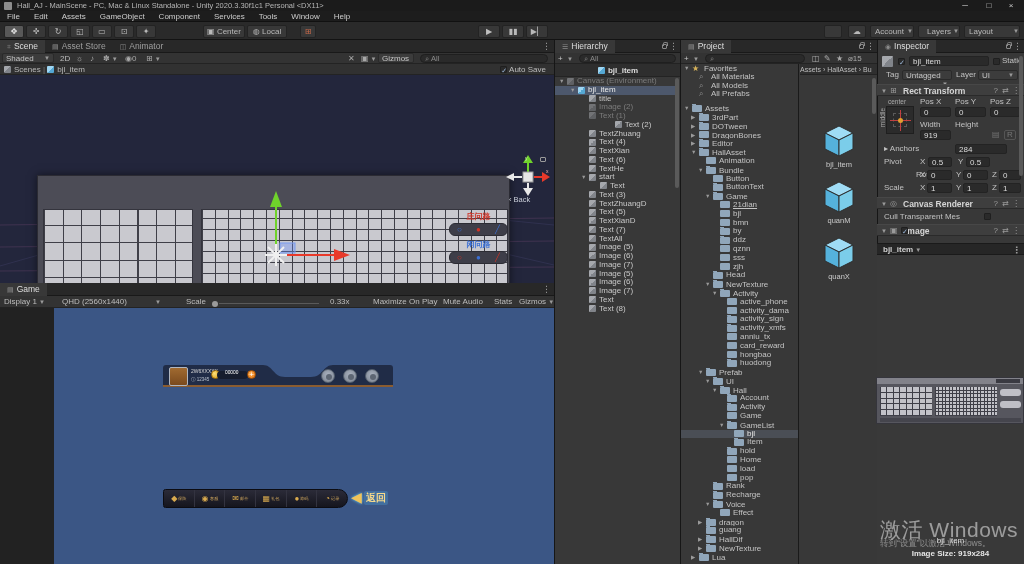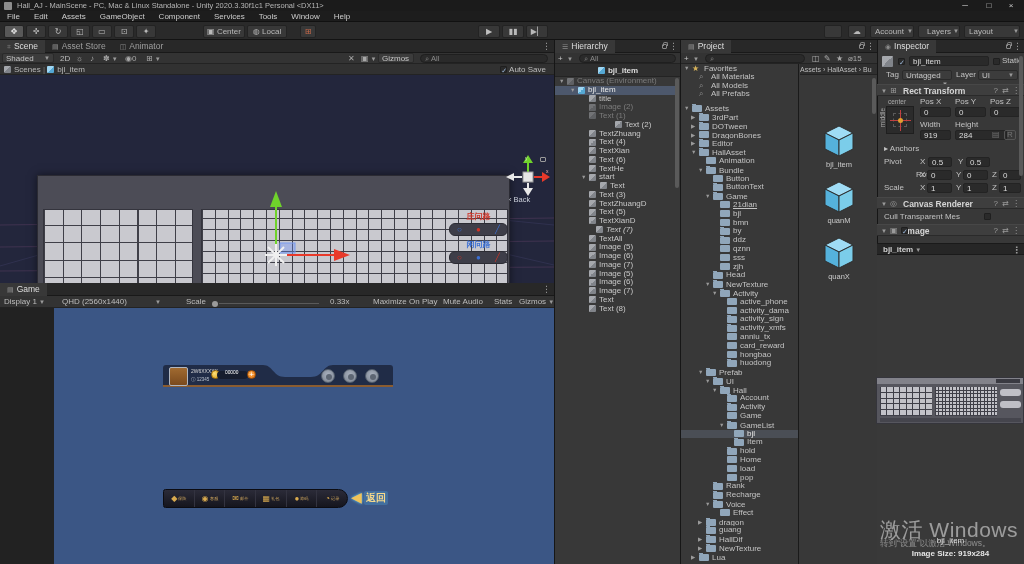--- a/index.html
+++ b/index.html
@@ -332,21 +332,21 @@
         <div class="hrow" style="padding-left: 26px;"><span class="arrow"></span><span class="cube cubeG"></span><span>Text (4)</span></div>
         <div class="hrow" style="padding-left: 26px;"><span class="arrow"></span><span class="cube cubeG"></span><span>TextXian</span></div>
         <div class="hrow" style="padding-left: 26px;"><span class="arrow"></span><span class="cube cubeG"></span><span>Text (6)</span></div>
         <div class="hrow" style="padding-left: 26px;"><span class="arrow"></span><span class="cube cubeG"></span><span>TextHe</span></div>
         <div class="hrow" style="padding-left: 26px;"><span class="arrow">▼</span><span class="cube cubeG"></span><span>start</span></div>
         <div class="hrow" style="padding-left: 37px;"><span class="arrow"></span><span class="cube cubeG"></span><span>Text</span></div>
         <div class="hrow" style="padding-left: 26px;"><span class="arrow"></span><span class="cube cubeG"></span><span>Text (3)</span></div>
         <div class="hrow" style="padding-left: 26px;"><span class="arrow"></span><span class="cube cubeG"></span><span>TextZhuangD</span></div>
         <div class="hrow" style="padding-left: 26px;"><span class="arrow"></span><span class="cube cubeG"></span><span>Text (5)</span></div>
         <div class="hrow" style="padding-left: 26px;"><span class="arrow"></span><span class="cube cubeG"></span><span>TextXianD</span></div>
-        <div class="hrow" style="padding-left: 33px; font-style: italic;"><span class="arrow"></span><span class="cube cubeG"></span><span>Text (7)</span></div>
+        <div class="hrow" style="padding-left: 26px;"><span class="arrow"></span><span class="cube cubeG"></span><span>Text (7)</span></div>
         <div class="hrow" style="padding-left: 26px;"><span class="arrow"></span><span class="cube cubeG"></span><span>TextAll</span></div>
         <div class="hrow" style="padding-left: 26px;"><span class="arrow"></span><span class="cube cubeG"></span><span>Image (5)</span></div>
         <div class="hrow" style="padding-left: 26px;"><span class="arrow"></span><span class="cube cubeG"></span><span>Image (6)</span></div>
         <div class="hrow" style="padding-left: 26px;"><span class="arrow"></span><span class="cube cubeG"></span><span>Image (7)</span></div>
         <div class="hrow" style="padding-left: 26px;"><span class="arrow"></span><span class="cube cubeG"></span><span>Image (5)</span></div>
         <div class="hrow" style="padding-left: 26px;"><span class="arrow"></span><span class="cube cubeG"></span><span>Image (6)</span></div>
         <div class="hrow" style="padding-left: 26px;"><span class="arrow"></span><span class="cube cubeG"></span><span>Image (7)</span></div>
         <div class="hrow" style="padding-left: 26px;"><span class="arrow"></span><span class="cube cubeG"></span><span>Text</span></div>
         <div class="hrow" style="padding-left: 26px;"><span class="arrow"></span><span class="cube cubeG"></span><span>Text (8)</span></div>
       </div>
@@ -486,21 +486,21 @@
   <span class="tiny" style="position:absolute;left:879px;top:108px;writing-mode:vertical-rl;transform:rotate(180deg)">middle</span>
   <span class="ilabel" style="left:920px;top:97px">Pos X</span>
   <span class="ilabel" style="left:955px;top:97px">Pos Y</span>
   <span class="ilabel" style="left:990px;top:97px">Pos Z</span>
   <span class="inp" style="left:920px;top:107px;width:31px">0</span>
   <span class="inp" style="left:955px;top:107px;width:31px">0</span>
   <span class="inp" style="left:990px;top:107px;width:30px">0</span>
   <span class="ilabel" style="left:920px;top:120px">Width</span>
   <span class="ilabel" style="left:955px;top:120px">Height</span>
   <span class="inp" style="left:920px;top:130px;width:31px">919</span>
-  <span class="inp" style="left:955px;top:130px;width:52px">284</span>
+  <span class="inp" style="left:955px;top:144px;width:52px">284</span>
   <span class="ilabel" style="left:992px;top:130px;color:#777">▤</span>
   <span class="ilabel" style="left:1004px;top:130px;color:#777;border:1px solid #555;border-radius:2px;padding:0 2px;line-height:8px">R</span>
   <span class="ilabel" style="left:884px;top:144px">▸ <span>Anchors</span></span>
   <span class="ilabel" style="left:884px;top:157px">Pivot</span>
   <span class="ilabel" style="left:920px;top:157px">X</span>
   <span class="inp" style="left:928px;top:157px;width:24px">0.5</span>
   <span class="ilabel" style="left:958px;top:157px">Y</span>
   <span class="inp" style="left:966px;top:157px;width:24px">0.5</span>
   <span class="ilabel" style="left:916px;top:170px">Rotation</span>
   <span class="ilabel" style="left:920px;top:170px">X</span>

